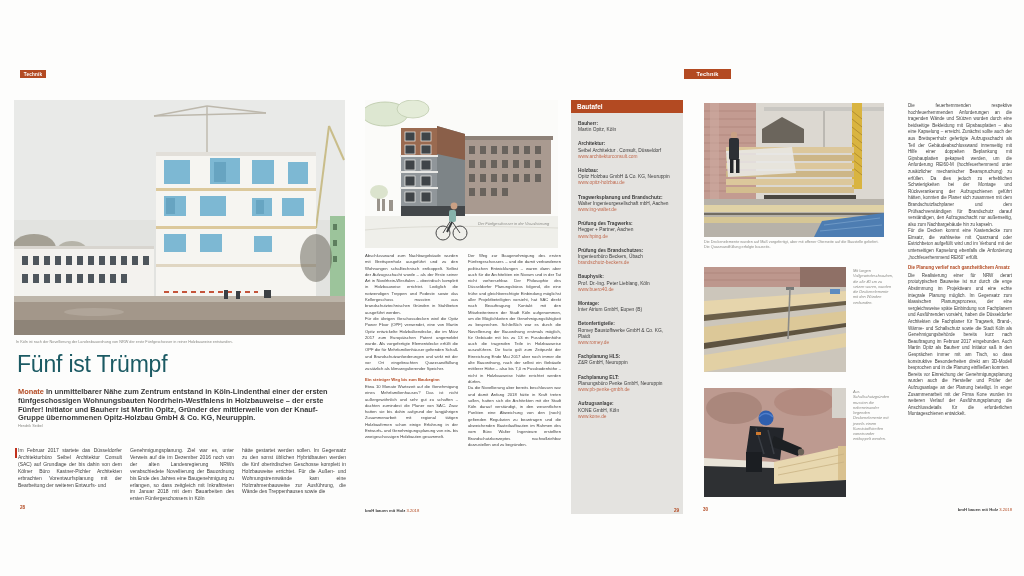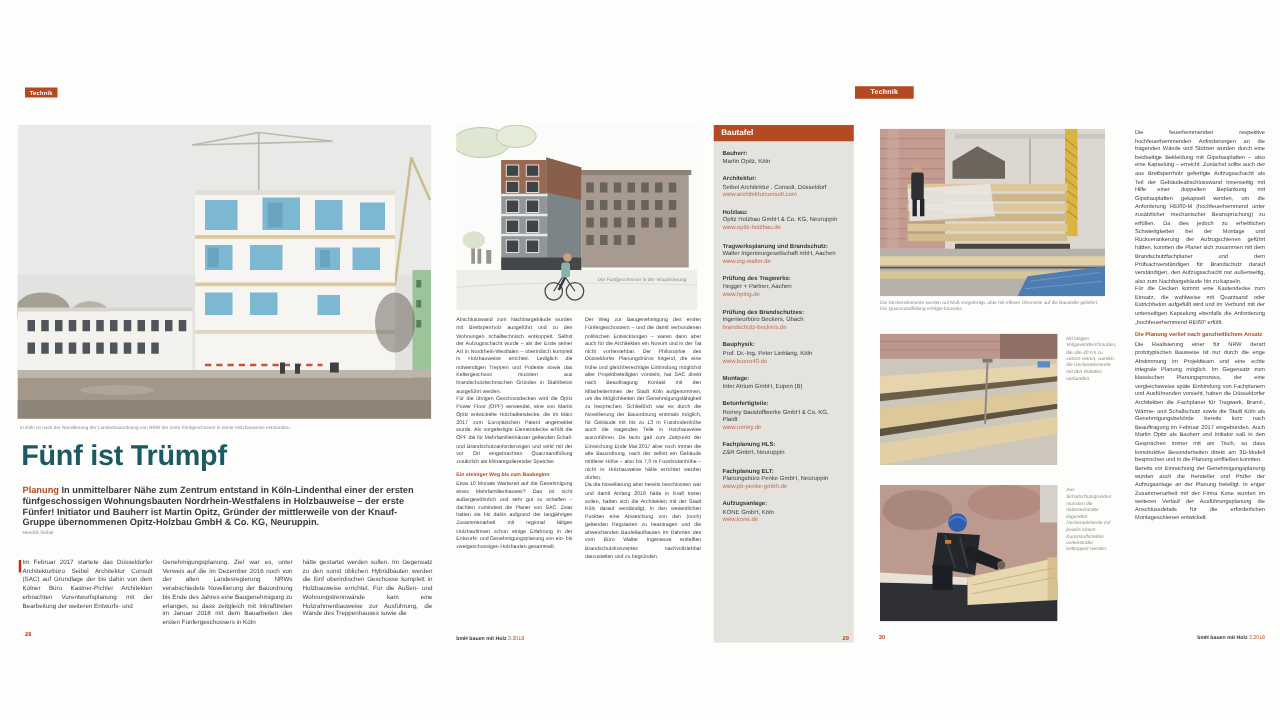--- a/index.html
+++ b/index.html
@@ -6,21 +6,21 @@
   body{width:1024px;height:576px;background:#fdfdfc;font-family:"Liberation Sans",sans-serif;position:relative;overflow:hidden;color:#3b3b3b;}
   .abs{position:absolute;}
   .badge{background:#b34a22;color:#fff;font-weight:bold;display:flex;align-items:center;justify-content:center;letter-spacing:.2px;}
   .photo{display:block;}
   .cap{color:#8a8a86;font-size:3.8px;line-height:1.3;}
   .capit{color:#8a8a86;font-size:3.9px;line-height:1.35;font-style:italic;}
   .pagenum{color:#b34a22;font-weight:bold;font-size:4.6px;}
   .footerline{font-size:4.2px;color:#3b3b3b;}
   .footerline .brand{font-weight:bold;color:#3b3b3b;}
   .footerline .issue{color:#b34a22;}
-  .title{color:#1b5a63;font-weight:bold;font-size:23px;letter-spacing:-.2px;}
+  .title{color:#1b5a63;font-weight:normal;font-size:23px;letter-spacing:-.2px;}
   .intro{font-size:7.4px;line-height:8.8px;font-weight:bold;color:#3c3c3c;}
   .intro .tag{color:#b34a22;}
   .author{font-size:3.8px;color:#8a8a86;}
   .colL{font-size:5px;line-height:6.9px;text-align:justify;hyphens:auto;color:#414141;}
   .colM{font-size:4.2px;line-height:6.3px;text-align:justify;hyphens:auto;color:#414141;}
   .colR{font-size:4.5px;line-height:6.6px;text-align:justify;hyphens:auto;color:#414141;}
   .subhead{color:#b34a22;font-weight:bold;text-align:left;margin:4px 0 1px 0;}
   .redbar{background:#c1301c;}
   .bautafel{background:#e4e3e0;}
   .bt-head{background:#b34a22;color:#fff;font-weight:bold;font-size:6.5px;display:flex;align-items:center;padding-left:6px;height:13px;}
@@ -117,21 +117,21 @@
       <rect x="222" y="191" width="4" height="8"></rect>
       <rect x="250" y="190" width="7" height="8"></rect>
     </g>
   <ellipse cx="80" cy="212" rx="30" ry="4" fill="#b3a99c" opacity=".8"></ellipse>
 </svg>
 <div class="abs cap" style="left:16px;top:340px;width:328px;">In Köln ist nach der Novellierung der Landesbauordnung von NRW der erste Fünfgeschosser in reiner Holzbauweise entstanden.</div>
 
 <div class="abs title" style="left:17px;top:351px;">Fünf ist Trümpf</div>
 
 <div class="abs intro" style="left:18px;top:388px;width:318px;">
-  <span class="tag">Planung</span>
+  <span class="tag">Monate</span>
   <span>In unmittelbarer Nähe zum Zentrum entstand in Köln-Lindenthal einer der ersten fünfgeschossigen Wohnungsbauten Nordrhein-Westfalens in Holzbauweise – der erste Fünfer! Initiator und Bauherr ist Martin Opitz, Gründer der mittlerweile von der Knauf-Gruppe übernommenen Opitz-Holzbau GmbH &amp; Co. KG, Neuruppin.</span>
 </div>
 <div class="abs author" style="left:18px;top:424px;">Hendrik Seibel</div>
 
 <div class="abs redbar" style="left:15px;top:448px;width:2px;height:10px;"></div>
 <div class="abs colL" style="left:18px;top:447px;width:104px;">Im Februar 2017 startete das Düsseldorfer Architekturbüro Seibel Architektur Consult (SAC) auf Grundlage der bis dahin von dem Kölner Büro Kastner-Pichler Architekten erbrachten Vorentwurfsplanung mit der Bearbeitung der weiteren Entwurfs- und</div>
 <div class="abs colL" style="left:130px;top:447px;width:104px;">Genehmigungsplanung. Ziel war es, unter Verweis auf die im Dezember 2016 noch von der alten Landesregierung NRWs verabschiedete Novellierung der Bauordnung bis Ende des Jahres eine Baugenehmigung zu erlangen, so dass zeitgleich mit Inkrafttreten im Januar 2018 mit dem Bauarbeiten des ersten Fünfergeschossers in Köln</div>
 <div class="abs colL" style="left:242px;top:447px;width:104px;">hätte gestartet werden sollen. Im Gegensatz zu den sonst üblichen Hybridbauten werden die fünf oberirdischen Geschosse komplett in Holzbauweise errichtet. Für die Außen- und Wohnungstrennwände kam eine Holzrahmenbauweise zur Ausführung, die Wände des Treppenhauses sowie die</div>
 <div class="abs pagenum" style="left:20px;top:505px;">28</div>
 

